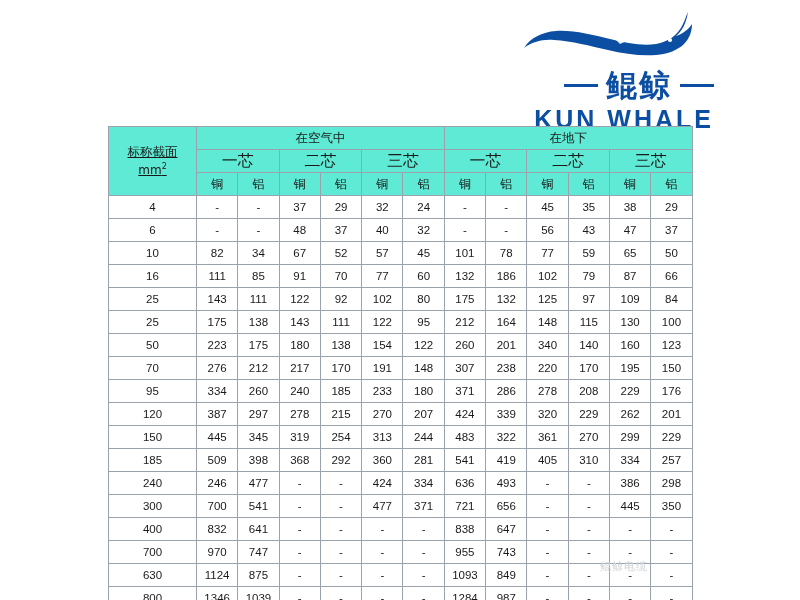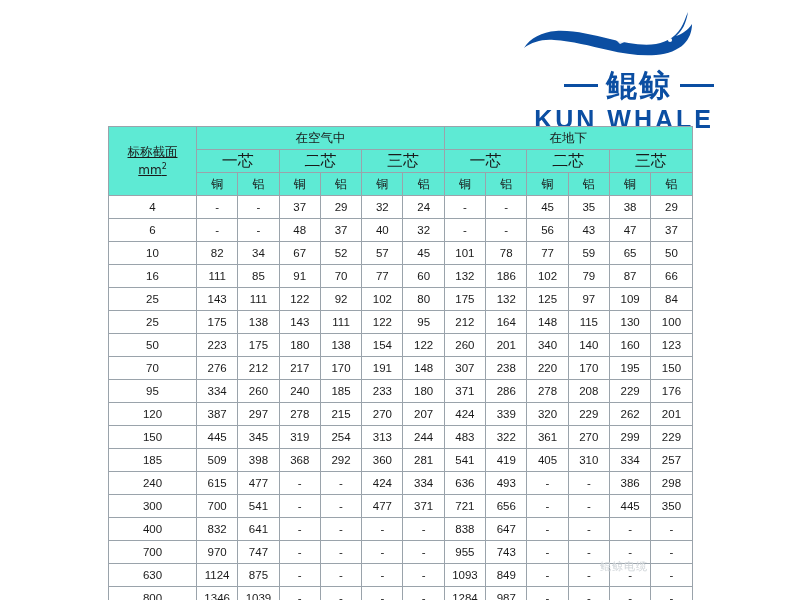--- a/index.html
+++ b/index.html
@@ -372,21 +372,21 @@
             <td>281</td>
             <td>541</td>
             <td>419</td>
             <td>405</td>
             <td>310</td>
             <td>334</td>
             <td>257</td>
           </tr>
           <tr>
             <td class="first-col">240</td>
-            <td>615</td>
+            <td>246</td>
             <td>477</td>
             <td>-</td>
             <td>-</td>
             <td>424</td>
             <td>334</td>
             <td>636</td>
             <td>493</td>
             <td>-</td>
             <td>-</td>
             <td>386</td>

